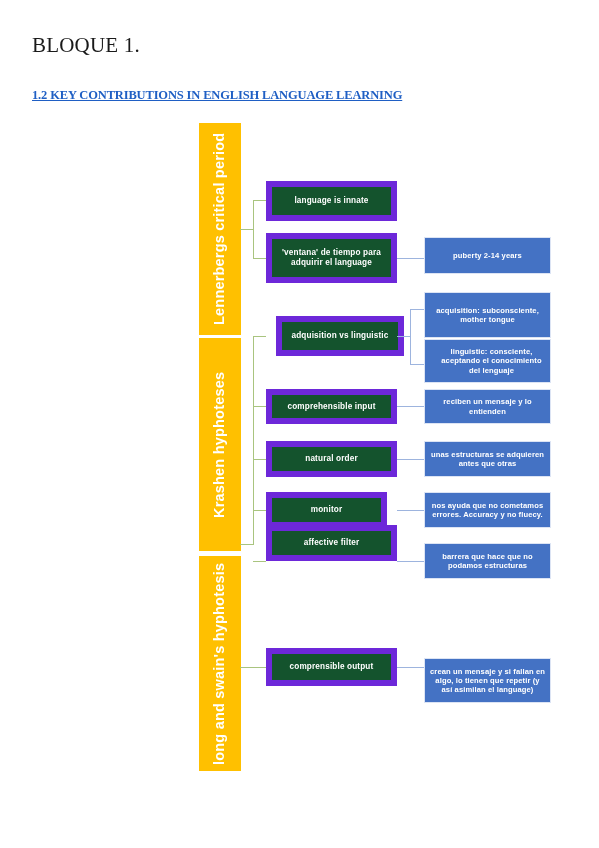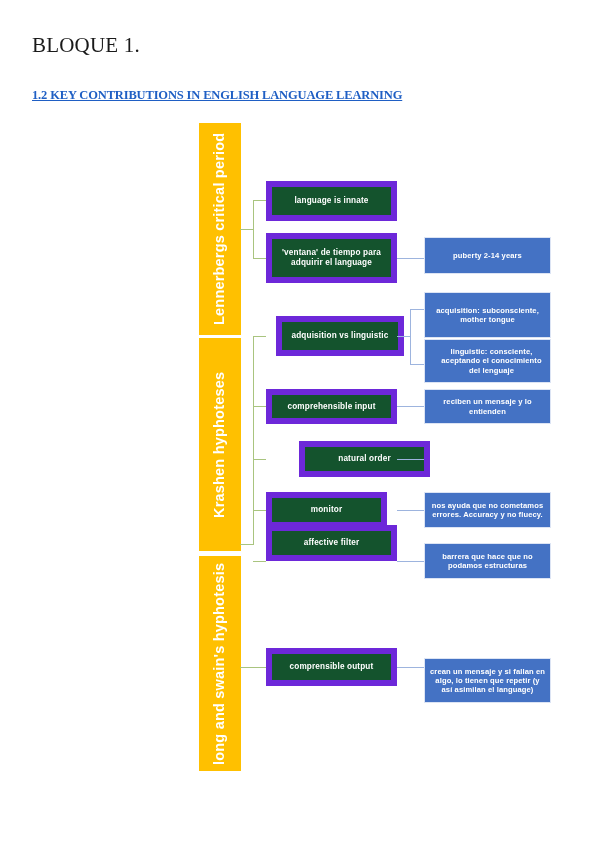--- a/index.html
+++ b/index.html
@@ -128,21 +128,21 @@
   <div class="link h" style="left:240px; top:667px; width:26px;"></div>
 
   <div class="node topic" style="left:266px; top:181px; width:131px; height:40px;">language is innate</div>
 
   <div class="node topic" style="left:266px; top:233px; width:131px; height:50px;">'ventana' de tiempo para adquirir el language</div>
 
   <div class="node topic" style="left:266px; top:316px; width:128px; height:40px;margin-left:10px;">adquisition vs linguistic</div>
 
   <div class="node topic" style="left:266px; top:389px; width:131px; height:35px;">comprehensible input</div>
 
-  <div class="node topic" style="left:266px; top:441px; width:131px; height:36px;margin-left:33px;">natural order</div>
+  <div class="node topic" style="left:266px; top:441px; width:131px; height:36px;">natural order</div>
 
   <div class="node topic" style="left:266px; top:492px; width:121px; height:36px;">monitor</div>
 
   <div class="node topic" style="left:266px; top:525px; width:131px; height:36px;">affective filter</div>
 
   <div class="node topic" style="left:266px; top:648px; width:131px; height:38px;">comprensible output</div>
 
   <div class="link blue h" style="left:397px; top:258px; width:27px;"></div>
 
   <div class="link blue h" style="left:397px; top:336px; width:13px;"></div>
@@ -157,20 +157,21 @@
   <div class="link blue h" style="left:397px; top:667px; width:27px;"></div>
 
   <div class="node detail" style="left:424px; top:237px; width:127px; height:37px;">puberty 2-14 years</div>
 
   <div class="node detail" style="left:424px; top:292px; width:127px; height:46px;">acquisition: subconsciente, mother tongue</div>
 
   <div class="node detail" style="left:424px; top:339px; width:127px; height:44px;padding-left:12px;">linguistic: consciente, aceptando el conocimiento del lenguaje</div>
 
   <div class="node detail" style="left:424px; top:389px; width:127px; height:35px;">reciben un mensaje y lo entienden</div>
 
+  <div class="node detail" style="left:424px; top:441px; width:127px; height:36px;">unas estructuras se adquieren antes que otras</div>
 
   <div class="node detail" style="left:424px; top:492px; width:127px; height:36px;">nos ayuda que no cometamos errores. Accuracy y no fluecy.</div>
 
   <div class="node detail" style="left:424px; top:543px; width:127px; height:36px;">barrera que hace que no podamos estructuras</div>
 
   <div class="node detail" style="left:424px; top:645px; width:127px; height:45px;margin-top:13px;">crean un mensaje y si fallan en algo, lo tienen que repetir (y así asimilan el language)</div>
 
 </div>
 
 </body></html>

